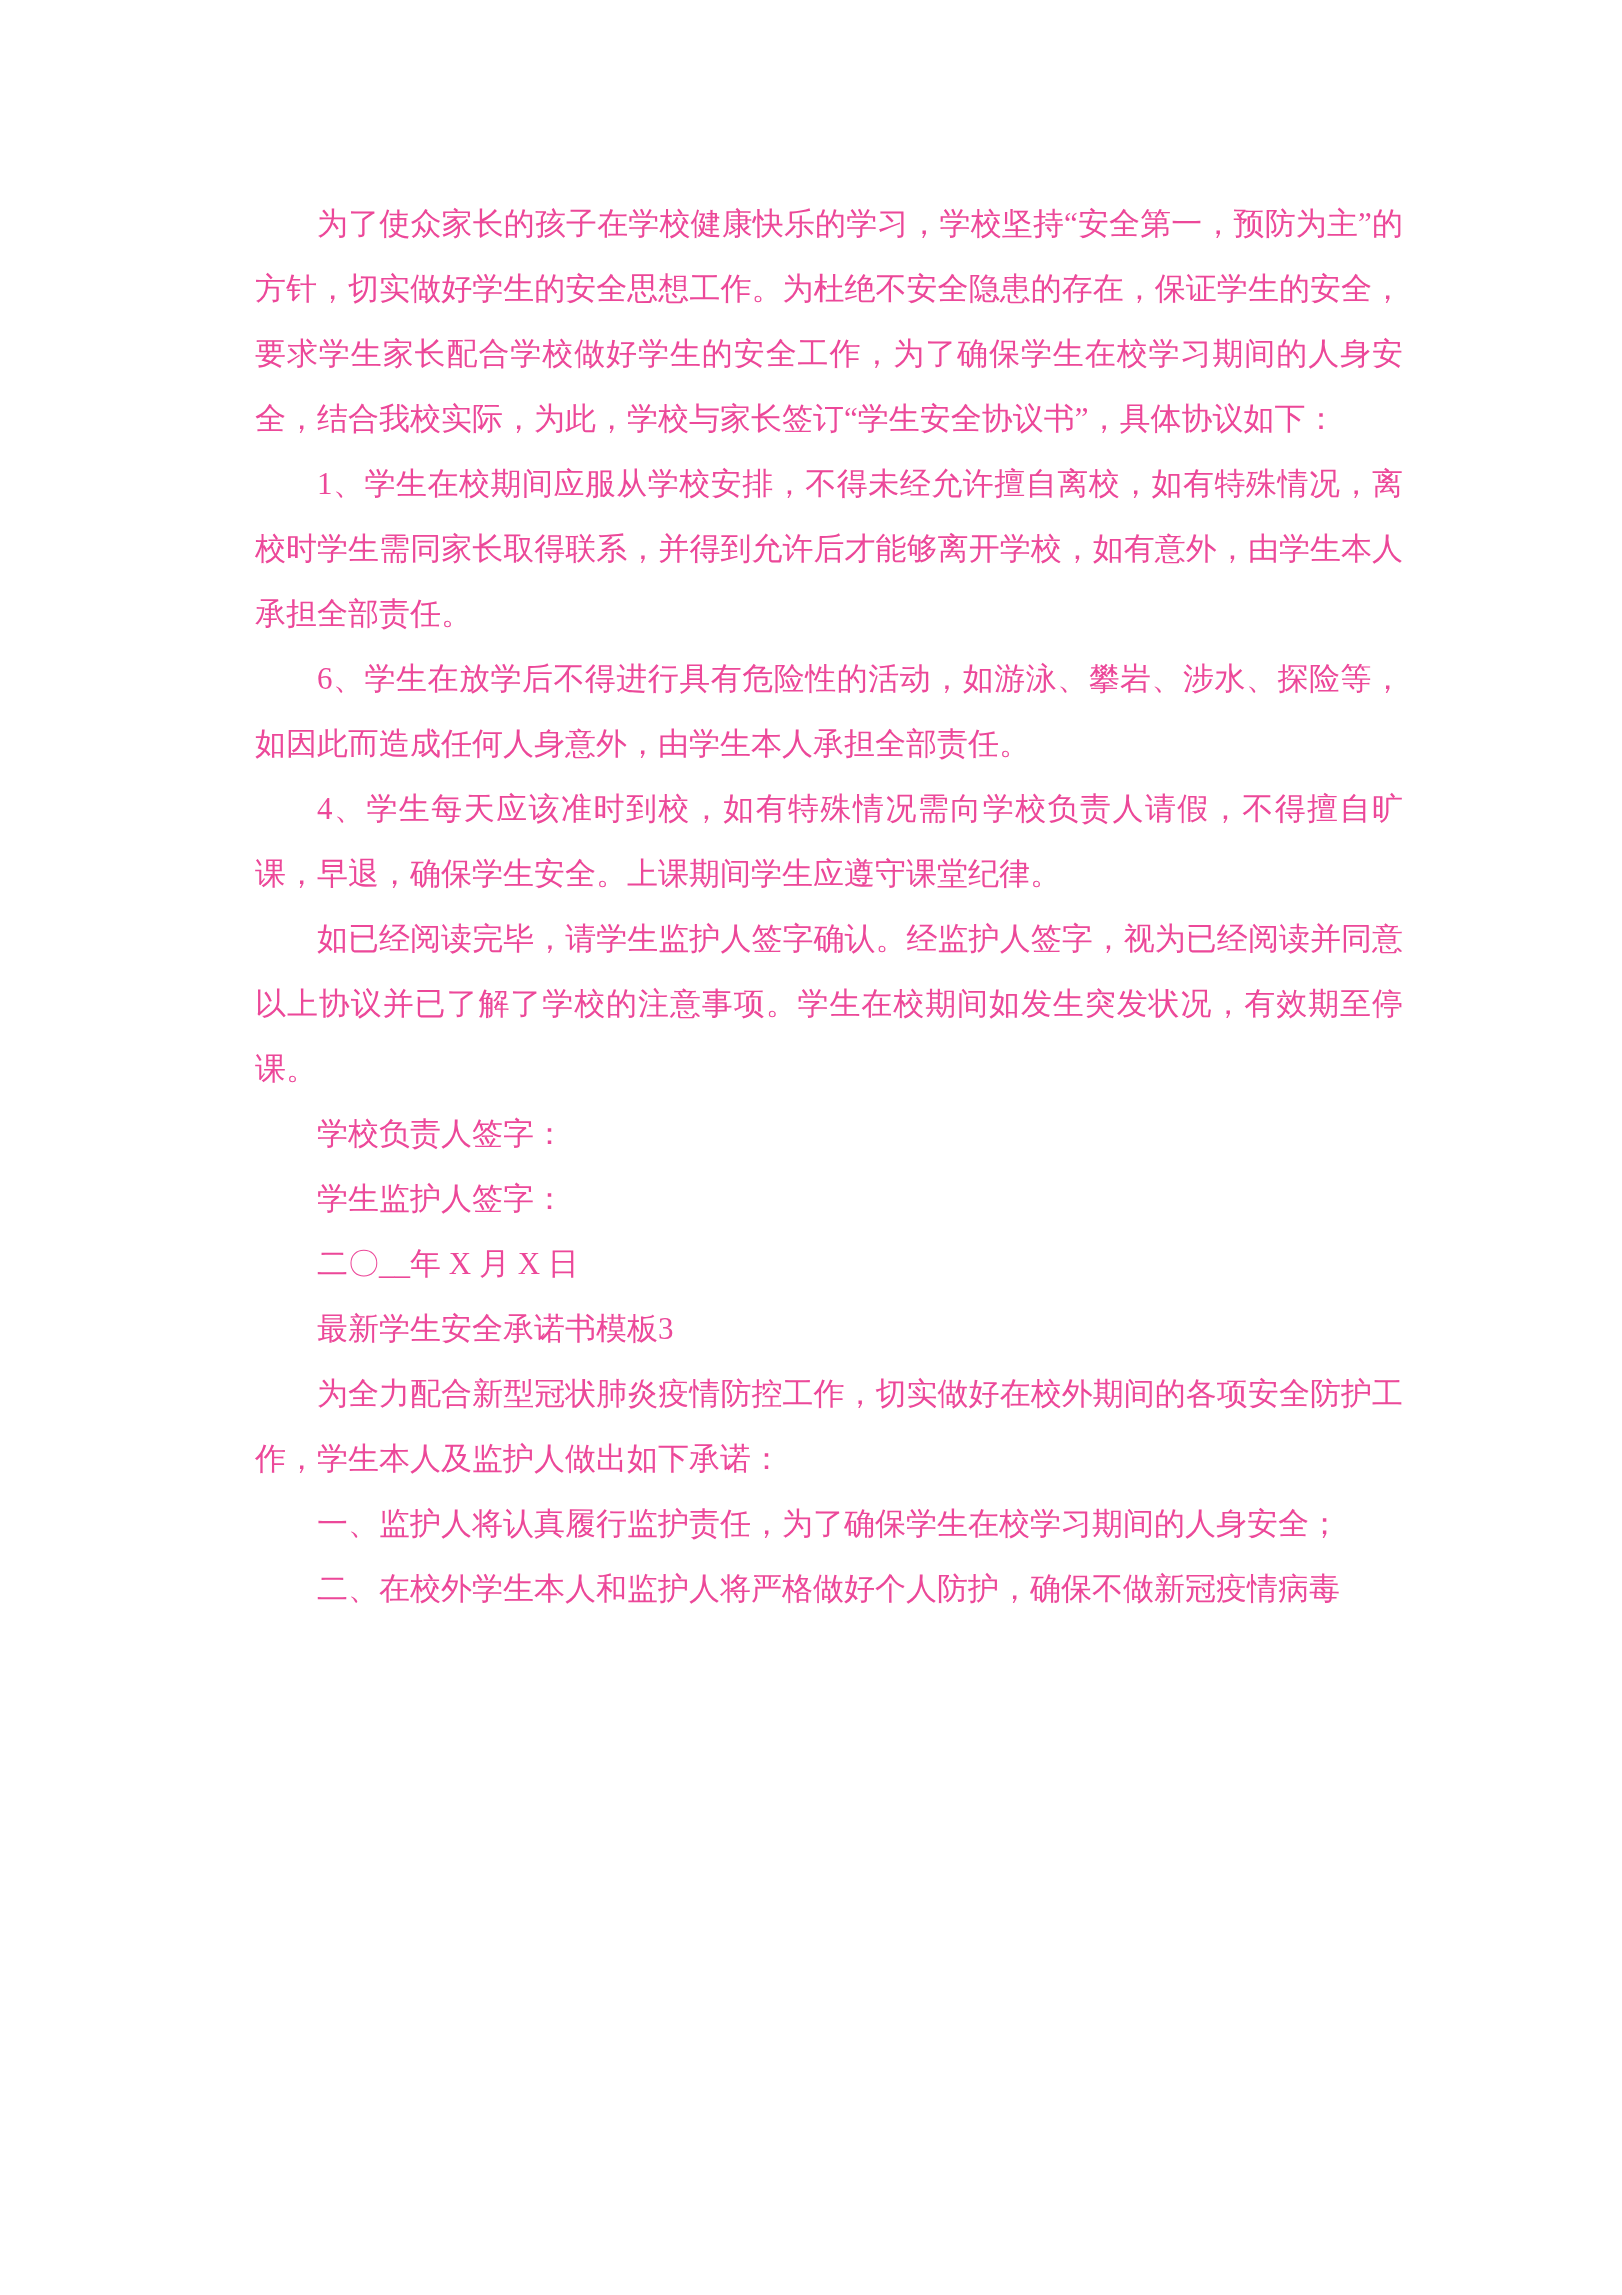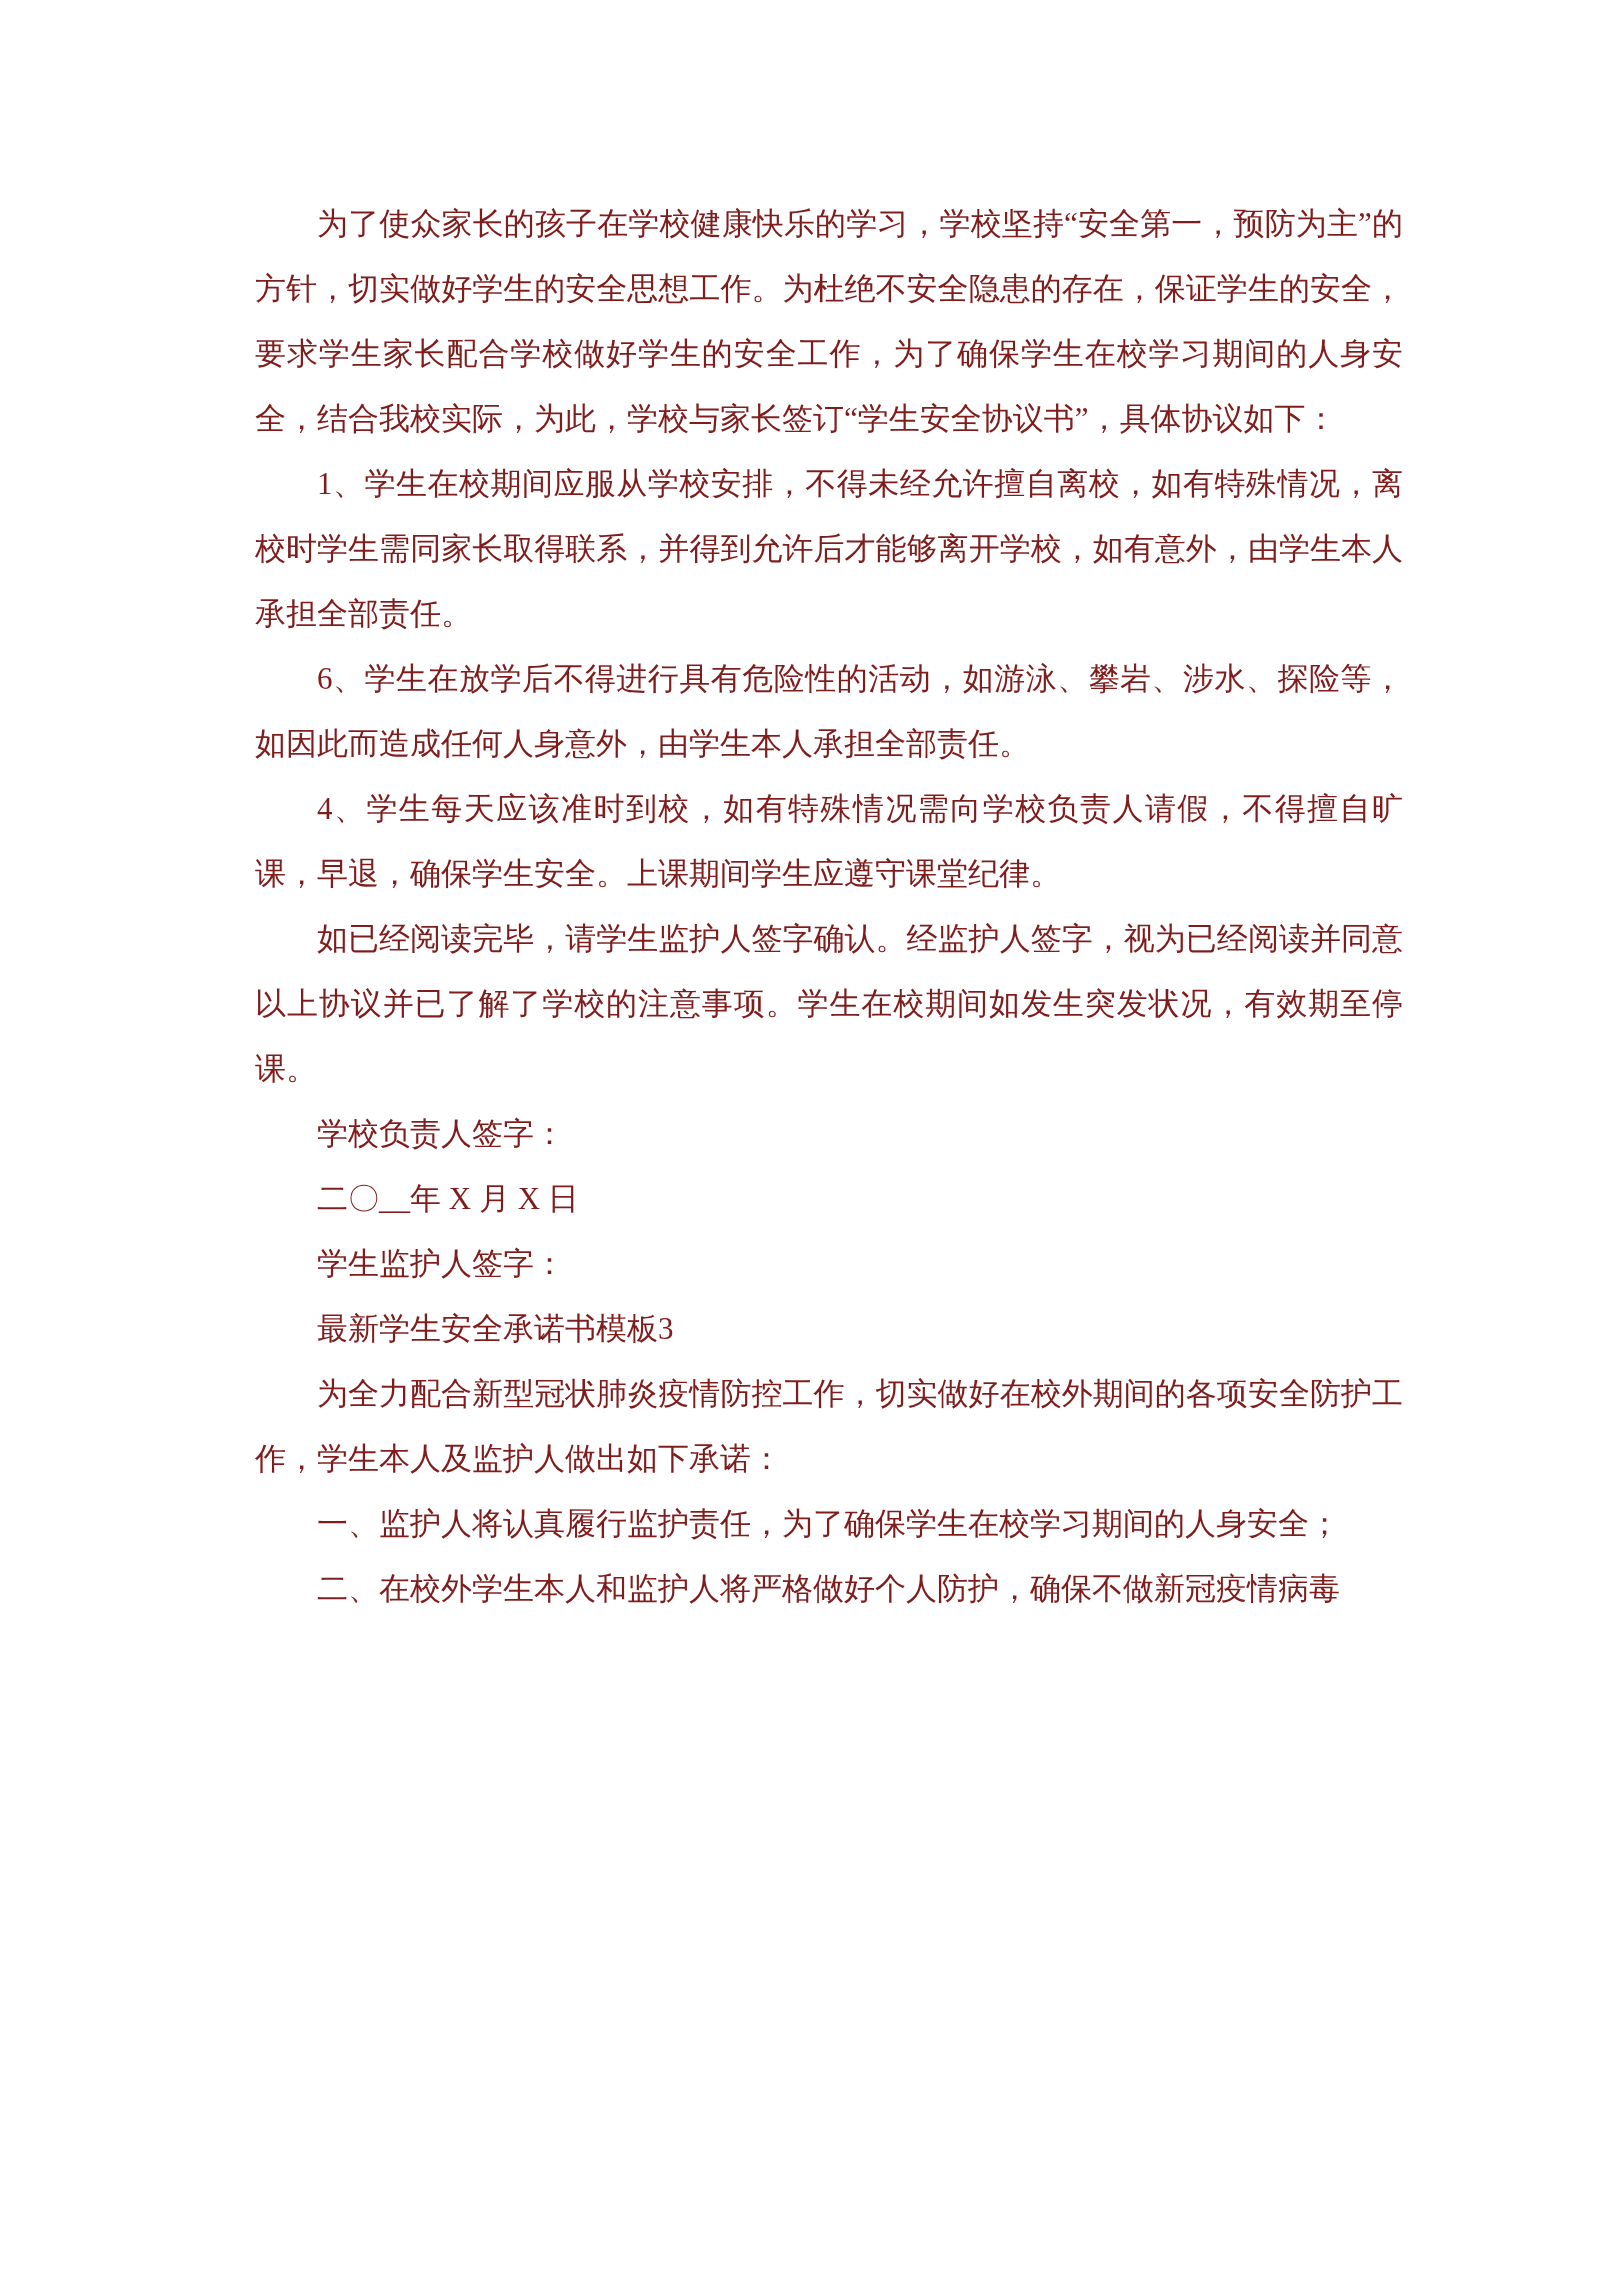--- a/index.html
+++ b/index.html
@@ -28,28 +28,28 @@
     text-indent: 2em;
     text-align: justify;
     text-justify: inter-ideograph;
     word-break: break-all;
   }
 </style>
 </head>
 <body>
 
 <div class="page">
-  <div class="doc" style="color: #7f1d1d;">
+  <div class="doc" style="color: #ec4899;">
       <p>为了使众家长的孩子在学校健康快乐的学习，学校坚持“安全第一，预防为主”的方针，切实做好学生的安全思想工作。为杜绝不安全隐患的存在，保证学生的安全，要求学生家长配合学校做好学生的安全工作，为了确保学生在校学习期间的人身安全，结合我校实际，为此，学校与家长签订“学生安全协议书”，具体协议如下：</p>
       <p>1、学生在校期间应服从学校安排，不得未经允许擅自离校，如有特殊情况，离校时学生需同家长取得联系，并得到允许后才能够离开学校，如有意外，由学生本人承担全部责任。</p>
       <p>6、学生在放学后不得进行具有危险性的活动，如游泳、攀岩、涉水、探险等，如因此而造成任何人身意外，由学生本人承担全部责任。</p>
       <p>4、学生每天应该准时到校，如有特殊情况需向学校负责人请假，不得擅自旷课，早退，确保学生安全。上课期间学生应遵守课堂纪律。</p>
       <p>如已经阅读完毕，请学生监护人签字确认。经监护人签字，视为已经阅读并同意以上协议并已了解了学校的注意事项。学生在校期间如发生突发状况，有效期至停课。</p>
       <p>学校负责人签字：</p>
+      <p>学生监护人签字：</p>
       <p>二〇__年 X 月 X 日</p>
-      <p>学生监护人签字：</p>
       <p>最新学生安全承诺书模板3</p>
       <p>为全力配合新型冠状肺炎疫情防控工作，切实做好在校外期间的各项安全防护工作，学生本人及监护人做出如下承诺：</p>
       <p>一、监护人将认真履行监护责任，为了确保学生在校学习期间的人身安全；</p>
       <p>二、在校外学生本人和监护人将严格做好个人防护，确保不做新冠疫情病毒</p>
     </div>
 </div>
 
 
 </body></html>

